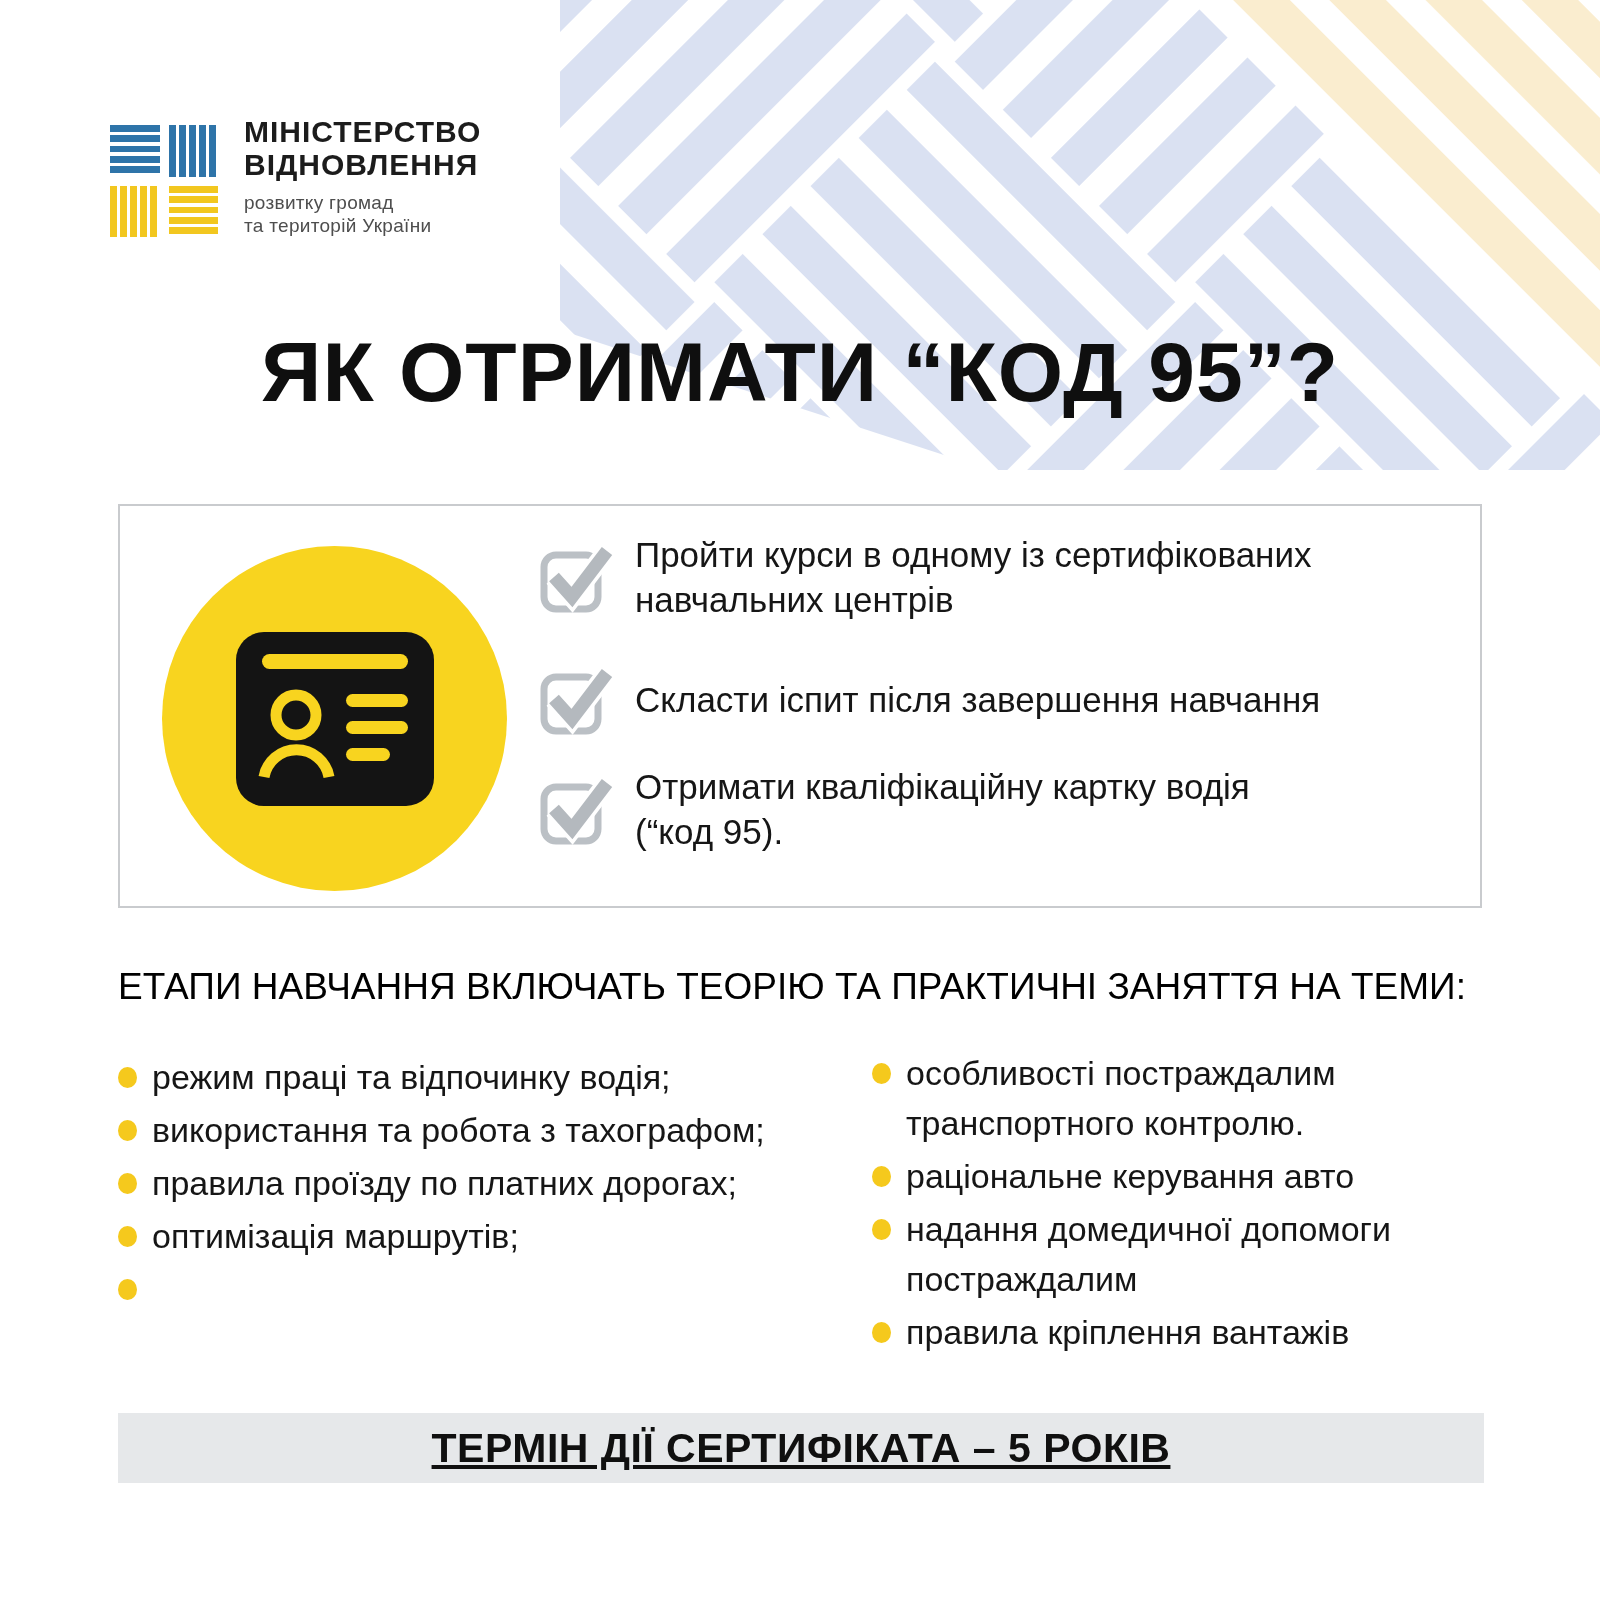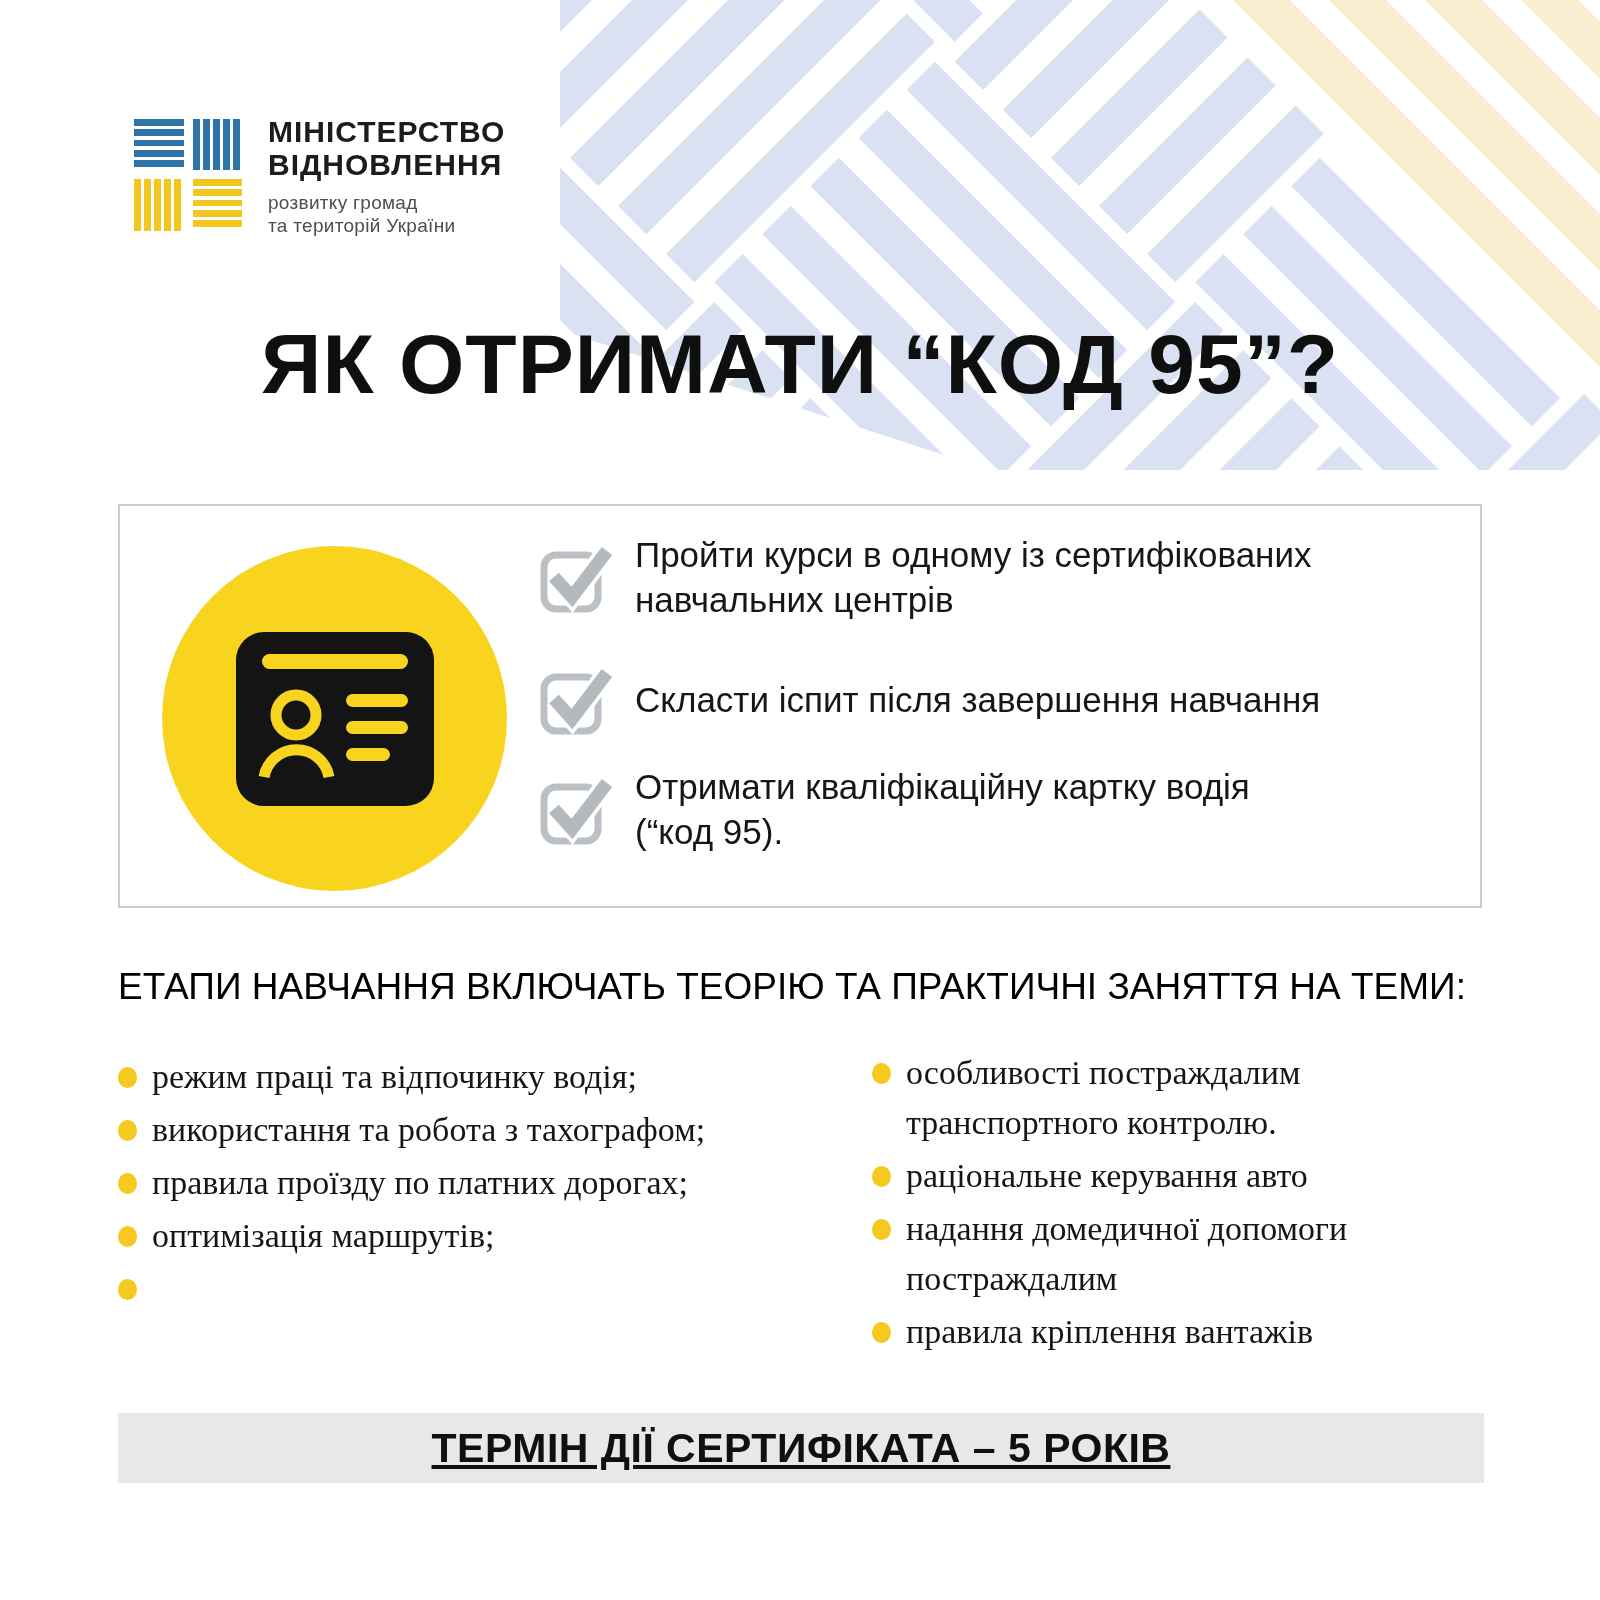--- a/index.html
+++ b/index.html
@@ -9,54 +9,54 @@
   }
   .page * { box-sizing:border-box; }
   .layer { position:absolute; z-index:1; }
 
   
   .bg-pattern { position:absolute; left:560px; top:0; z-index:0; }
   .pb rect { fill:var(--pattern-blue,#DAE1F2); }
   .py { fill:var(--pattern-yellow,#FAEDCF); }
 
   
-  .logo-row { left:134px; top:112px; display:flex; align-items:center; }
+  .logo-row { left:110px; top:112px; display:flex; align-items:flex-end; }
   .logo-mark { width:108px; height:112px; display:grid;
     grid-template-columns:1fr 1fr; grid-template-rows:1fr 1fr; gap:9px; flex:none; }
   .q { width:100%; height:100%; }
   .q-tl { background:repeating-linear-gradient(to bottom, var(--logo-blue,#2E74A9) 0 6.6px, transparent 6.6px 10.3px); }
   .q-tr { background:repeating-linear-gradient(to right,  var(--logo-blue,#2E74A9) 0 6.6px, transparent 6.6px 10.1px); }
   .q-bl { background:repeating-linear-gradient(to right,  var(--logo-yellow,#F2C71F) 0 6.6px, transparent 6.6px 10.1px); }
   .q-br { background:repeating-linear-gradient(to bottom, var(--logo-yellow,#F2C71F) 0 6.6px, transparent 6.6px 10.3px); }
   .logo-text { margin-left:26px; padding-top:3px; }
   .org-name { font-size:30px; line-height:33px; font-weight:700; letter-spacing:1px; color:#1c1c1c; }
   .org-sub  { margin-top:10px; font-size:19px; line-height:23px; color:#4e4e4e; letter-spacing:0.3px; }
 
   
-  .title { left:0; right:0; top:316px; text-align:center;
+  .title { left:0; right:0; top:324px; text-align:center;
     font-size:84px; font-weight:700; letter-spacing:1px; color:#0f0f0f; white-space:nowrap; }
 
   
   .cert-card { left:118px; top:504px; width:1364px; height:404px;
     background:#ffffff; border:2px solid #c9cbce; }
   .badge { position:absolute; left:42px; top:40px; width:345px; height:345px;
     border-radius:50%; background:var(--accent-yellow,#F8D41F);
     display:flex; align-items:center; justify-content:center; }
   .check-row { position:absolute; left:419px; display:flex; align-items:center; }
   .check-row .txt { margin-left:22px; font-size:35px; line-height:45px; color:#161616; }
   .check-row .txt span { display:block; }
   .row-1 { top:26px; }
   .row-2 { top:156px; }
   .row-3 { top:258px; }
   .checkbox { flex:none; }
 
   
   .stages-heading { left:118px; top:966px; font-size:37px; font-weight:400;
     color:#000000; white-space:nowrap; letter-spacing:0; }
-  .topics { margin:0; padding:0; list-style:none;font-family:Liberation Serif, serif; }
+  .topics { margin:0; padding:0; list-style:none; }
   .topics-left  { left:114px; top:1052px; width:750px; }
   .topics-right { left:868px; top:1048px; width:640px; }
   .topics li { display:flex; align-items:flex-start; margin-bottom:3px;
     font-size:34px; line-height:50px; color:#161616; }
   .bullet { flex:none; width:19px; height:21px; border-radius:50%;
     background:var(--bullet-yellow,#F5C91D); margin:15px 15px 0 4px; }
   .topics .t span { display:block; }
 
   
   .footer-bar { left:118px; top:1413px; width:1366px; height:70px;

